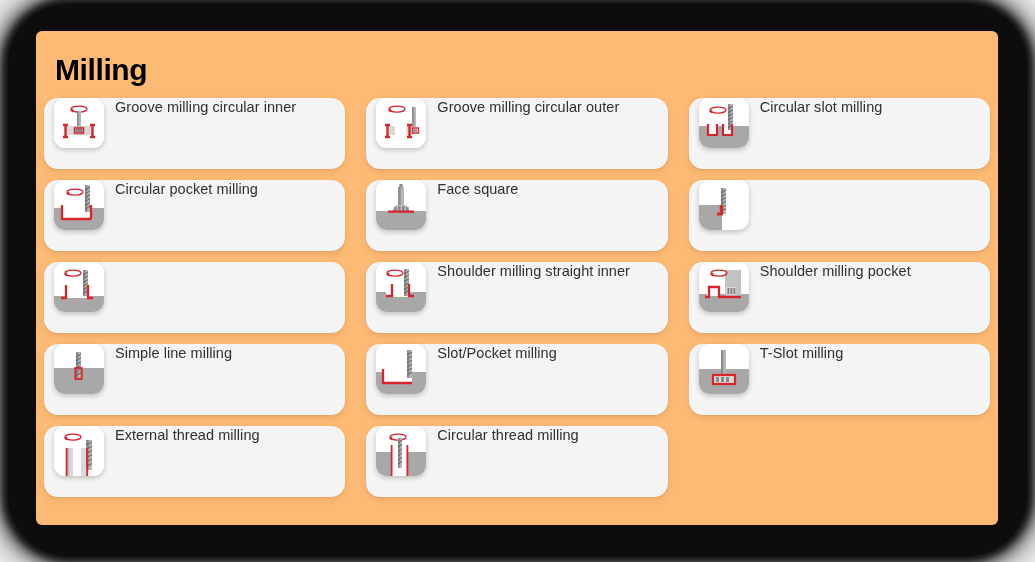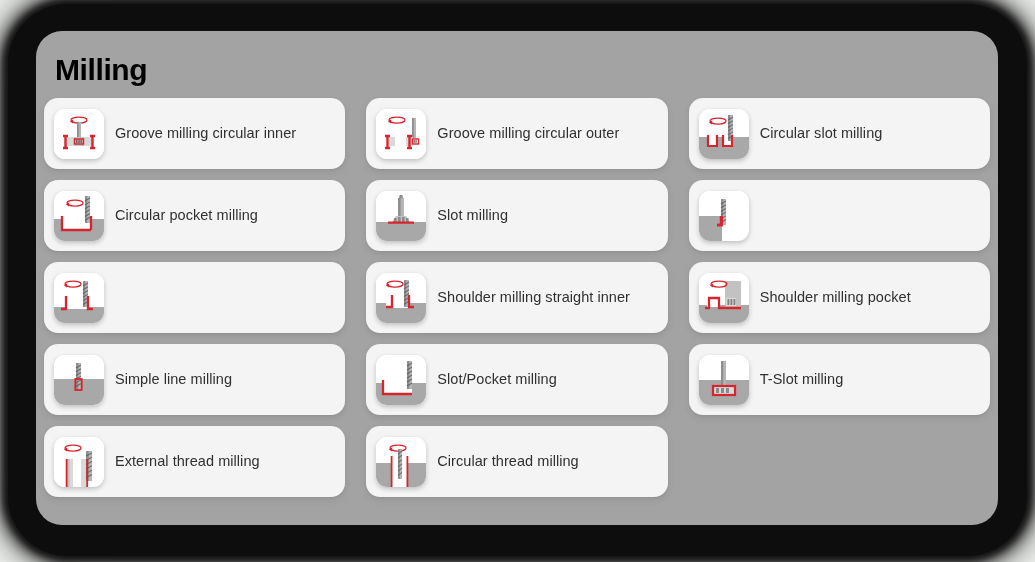--- a/index.html
+++ b/index.html
@@ -50,22 +50,22 @@
     pointer-events: none;
   }
 
   
   #panel {
     position: absolute;
     left: 36px;
     top: 31px;
     width: 962px;
     height: 494px;
-    background: #a3a3a3;
-    border-radius: 26px;
+    background: #fdba74;
+    border-radius: 6px;
     overflow: hidden;
   }
 
   #page-title {
     position: absolute;
     left: 19px;
     top: 22px;
     font-size: 30px;
     font-weight: 700;
     color: #000000;
@@ -83,21 +83,20 @@
     column-gap: 21px;
     row-gap: 11px;
   }
 
   .op-card {
     position: relative;
     height: 71px;
     background: #f4f4f4;
     border-radius: 14px;
     display: flex;
-    align-items: center;
     padding: 0 10px;
     box-sizing: border-box;
     box-shadow: 0 3px 7px rgba(0,0,0,0.085), 0 1px 2px rgba(0,0,0,0.05);
   }
 
   .op-thumb {
     width: 50px;
     height: 50px;
     min-width: 50px;
     border-radius: 11px;
@@ -225,21 +224,21 @@
     <rect x="22" y="7" width="2.6" height="19" fill="#8e8e8e"></rect>
     <path d="M23 7 h4 l-0.6 -3 h-2.8 z" fill="#8e8e8e"></path>
     <path d="M16 31 l4 -6 h10 l4 6 z" fill="#c2c2c2"></path>
     <rect x="18" y="27" width="2.6" height="4" fill="#8b8b8b"></rect>
     <rect x="22" y="26" width="2.6" height="5" fill="#8b8b8b"></rect>
     <rect x="26" y="26" width="2.6" height="5" fill="#8b8b8b"></rect>
     <rect x="30" y="27" width="2.6" height="4" fill="#8b8b8b"></rect>
     <path d="M12 31.6 H38" stroke="#d8242c" stroke-width="2.4"></path>
             </svg>
           </div>
-          <div class="op-label">Slot milling</div>
+          <div class="op-label">Face square</div>
         </div>
         <div class="op-card">
           <div class="op-thumb">
             <svg viewBox="0 0 50 50" xmlns="http://www.w3.org/2000/svg">
     <rect width="50" height="50" fill="#ffffff"></rect>
     <rect x="0" y="25" width="50" height="25" fill="#a8a8a8"></rect>
     <rect x="23" y="25" width="27" height="25" fill="#ffffff"></rect>
     <rect x="22" y="8" width="5" height="26" fill="#b5b5b5"></rect>
               <rect x="22" y="8" width="2.25" height="26" fill="#8e8e8e"></rect>
               <path d="M 22 13 L 27 10" stroke="#555" stroke-width="1.1" opacity="0.75"></path>

